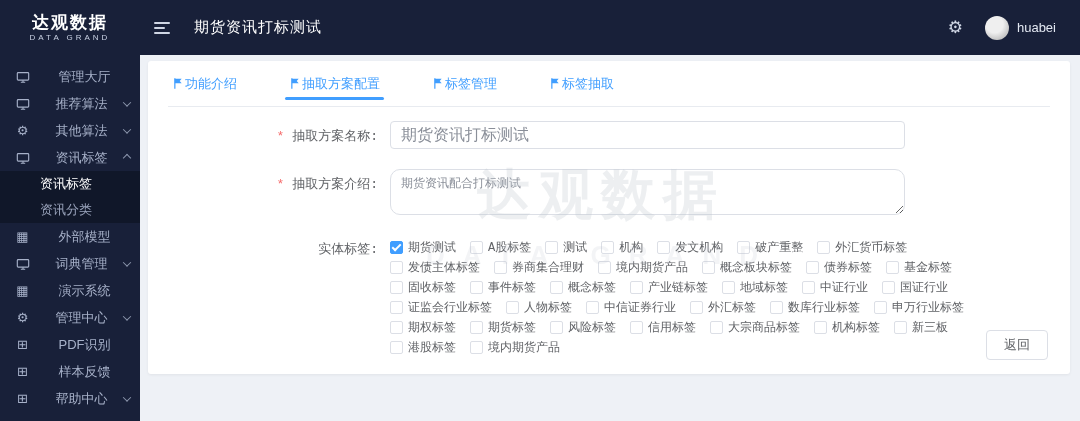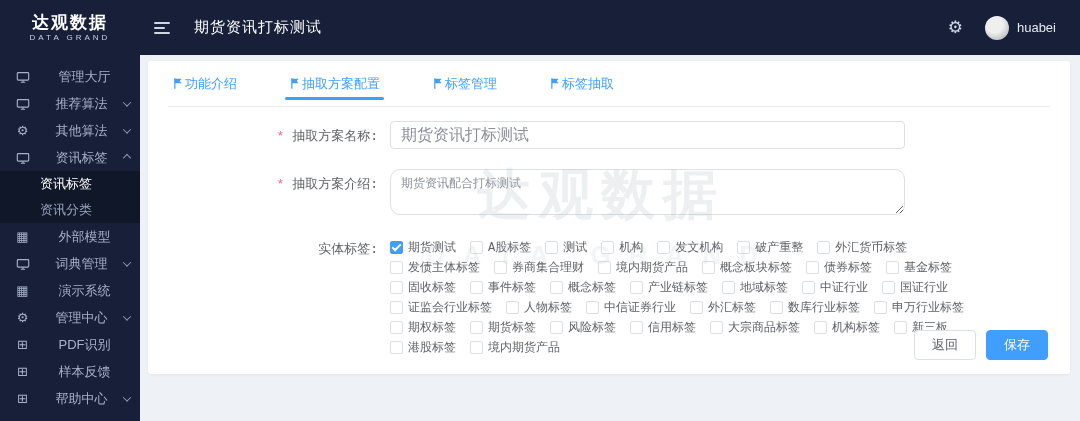--- a/index.html
+++ b/index.html
@@ -394,21 +394,20 @@
                   <span class="cb"></span>
                   <span>境内期货产品</span>
                 </label>
               </div>
             </div>
         </div>
       </div>
 
       <div class="actions">
         <button class="btn plain">返回</button>
-        <button class="btn primary">保存</button>
       </div>
     </div>
 
     <div class="watermark">
       <div class="wm1">达观数据</div>
       <div class="wm2">DATA GRAND</div>
     </div>
   </div>
 </div>
 

